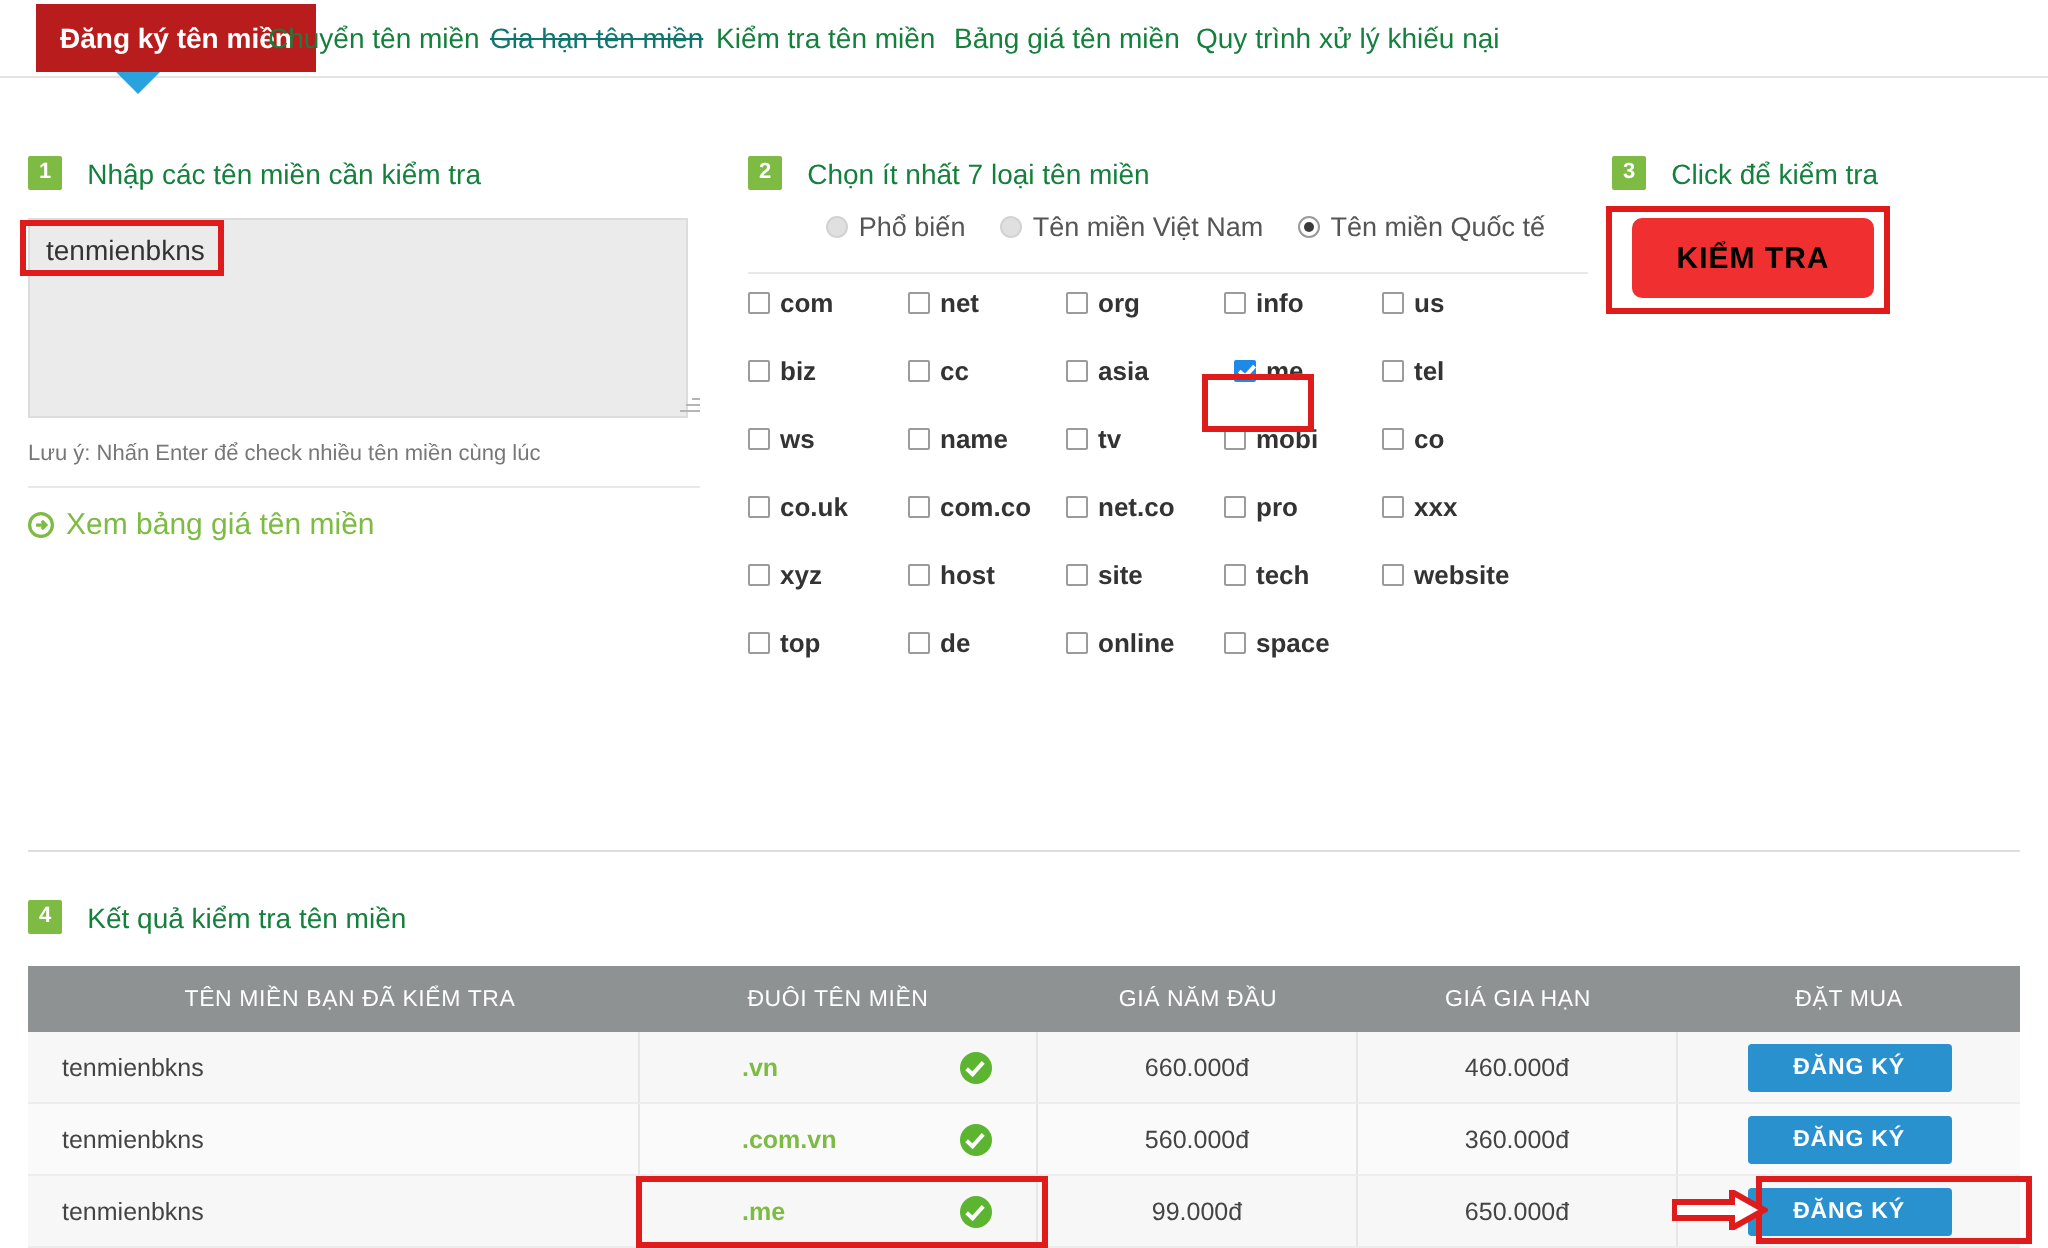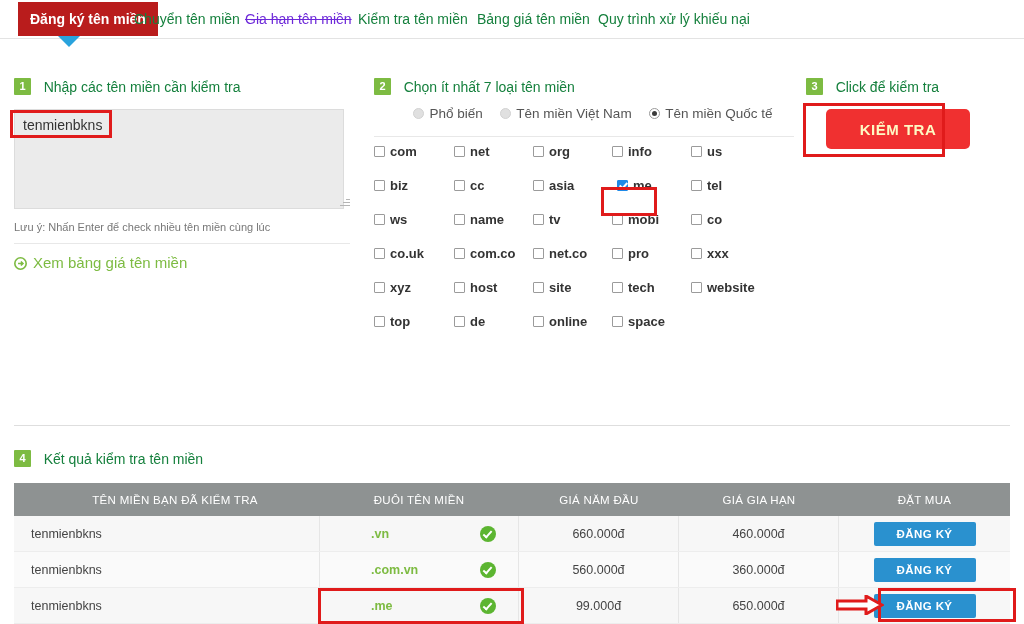--- a/index.html
+++ b/index.html
@@ -21,21 +21,21 @@
   }
   .tab.active{
     background:#b91c1c;color:#ffffff;font-weight:bold;
     padding:0 12px;left:18px;top:2px;height:34px;line-height:34px;
   }
   .tab-pointer{
     position:absolute;left:58px;top:36px;width:0;height:0;
     border-left:11px solid transparent;border-right:11px solid transparent;
     border-top:11px solid #29a3dd;
   }
-  .tab.strike{text-decoration:line-through;color:#6d28d9;}
+  .tab.strike{text-decoration:line-through;color:#0f766e;}
   
   .step-badge{
     display:inline-block;width:17px;height:17px;line-height:17px;
     background:#7dbb42;color:#fff;font-size:11px;font-weight:bold;
     text-align:center;vertical-align:middle;border-radius:1px;
   }
   .step-title{
     display:inline-block;margin-left:9px;font-size:14px;color:#15803d;
     vertical-align:middle;
   }
@@ -90,22 +90,22 @@
     border-radius:1px;position:relative;
   }
   .cb.on{background:#1e8ae8;border-color:#1e8ae8;}
   .cb.on:after{
     content:"";position:absolute;left:3px;top:0px;width:3px;height:6px;
     border:solid #fff;border-width:0 2px 2px 0;transform:rotate(42deg);
   }
   
   .col3{position:absolute;left:806px;top:78px;width:210px;}
   .btn-check{
-    margin-top:14px;margin-left:20px;width:144px;height:40px;
-    background:#f03030;color:#fef9c3;border:none;border-radius:5px;
+    margin-top:14px;margin-left:10px;width:121px;height:40px;
+    background:#f03030;color:#000000;border:none;border-radius:5px;
     font-family:"Liberation Sans",sans-serif;font-size:15px;font-weight:bold;
     letter-spacing:.5px;cursor:pointer;
   }
   
   .redbox{position:absolute;border:3px solid #e01b1b;box-sizing:border-box;pointer-events:none;}
   
   .bigdiv{position:absolute;left:14px;top:425px;width:996px;border-top:1px solid #dedede;}
   
   .col4{position:absolute;left:14px;top:450px;}
   .table{position:absolute;left:14px;top:483px;width:996px;}

